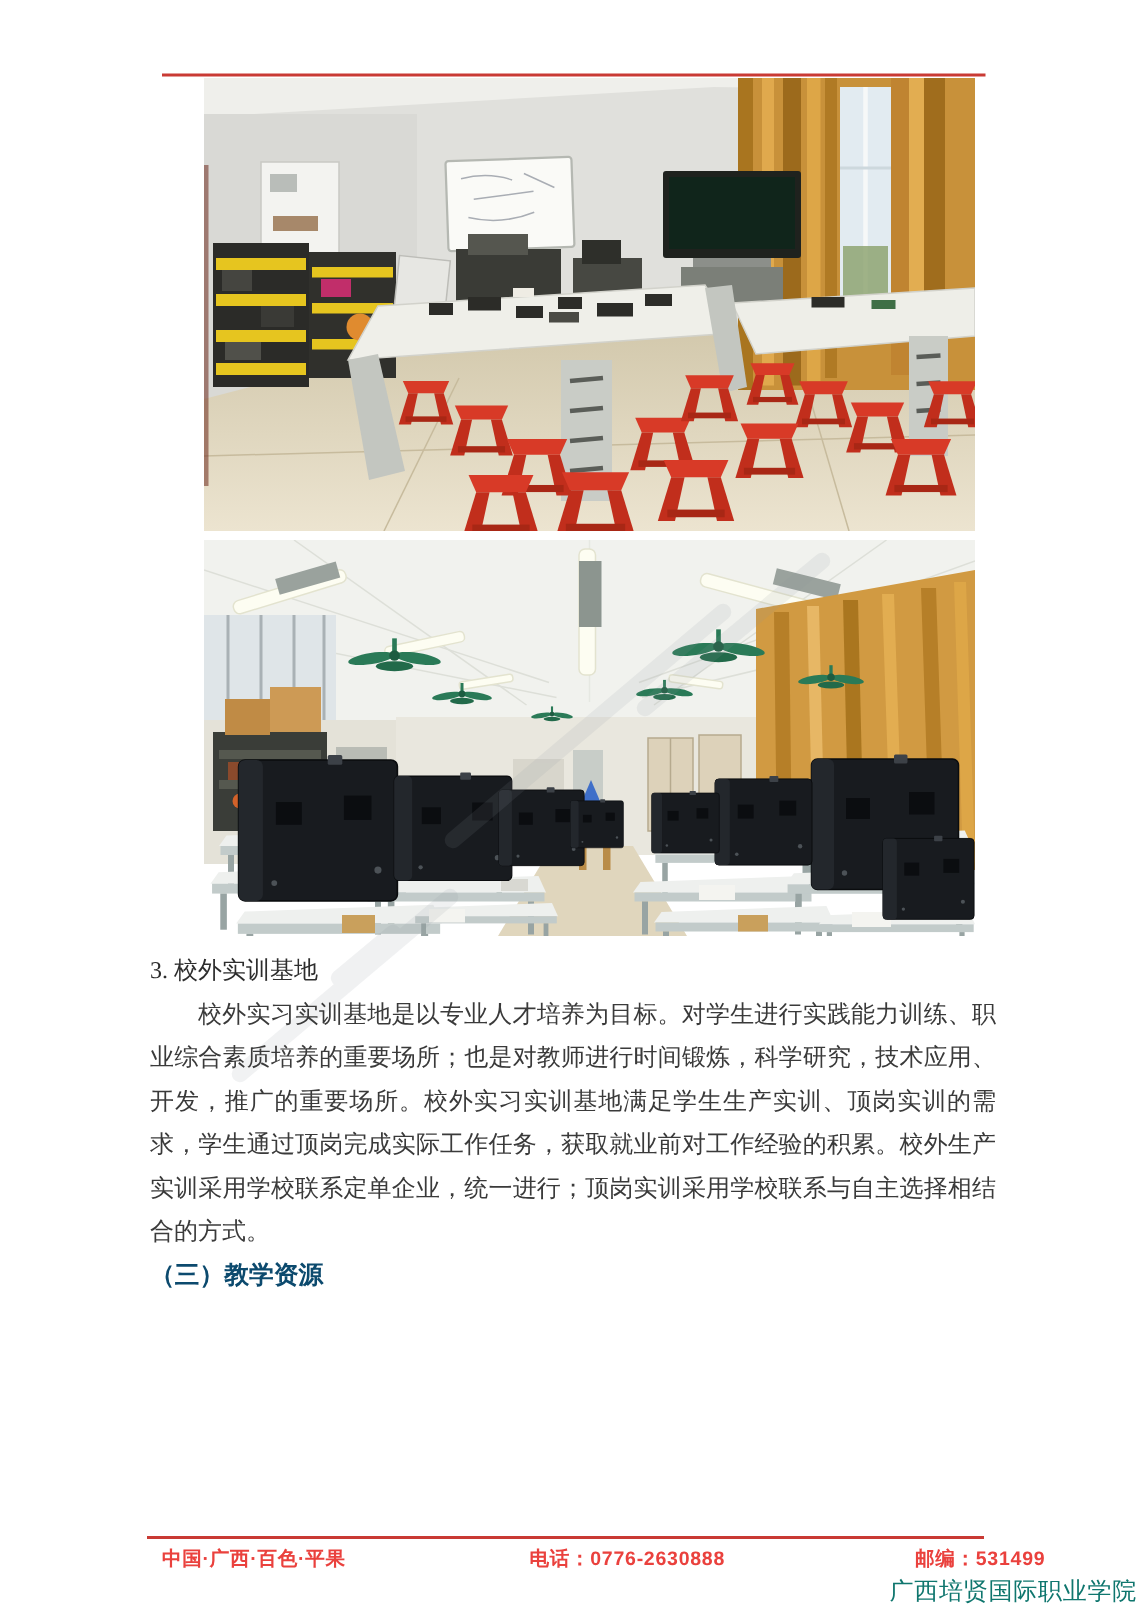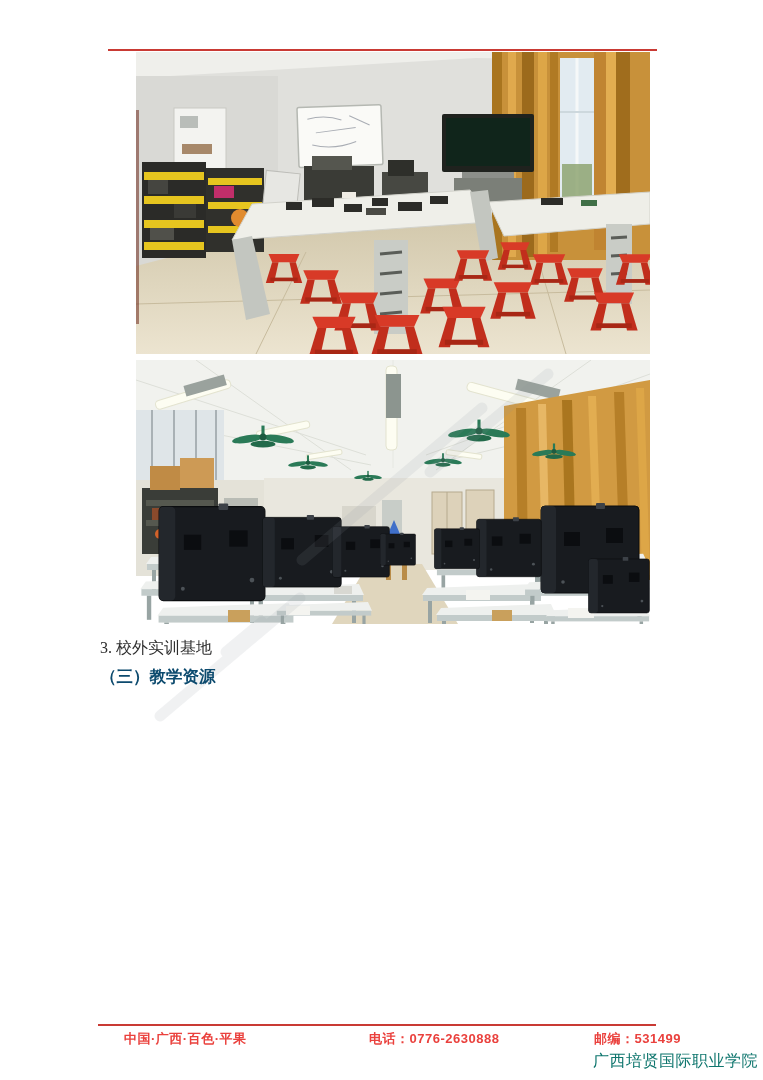--- a/index.html
+++ b/index.html
@@ -20,25 +20,25 @@
   .content p { margin:0; }
   .h-num { margin-left:13px; color:#2d2d2d; }
   .para { text-indent:32px; }
   .h-sec {
     margin-left:13px; font-weight:700; color:#0c4a6e; font-size:16.5px;
     font-family:"Liberation Sans","DejaVu Sans",sans-serif;
   }
   .footer-rule { position:absolute; left:98px; top:1024px; width:558px; height:2px; background:#c93a34; }
   .f-item {
     position:absolute; top:1030px; font-family:"Liberation Sans","DejaVu Sans",sans-serif;
-    font-size:13px; font-weight:700; color:#ea413d; letter-spacing:0.5px;margin-left:16px;
+    font-size:13px; font-weight:700; color:#ea413d; letter-spacing:0.5px;
   }
   .f-loc { left:108px; }
   .f-phone { left:353px; }
-  .f-postal { left:578px; }
+  .f-postal { left:610px; }
   .college {
     position:absolute; top:1051px; right:5px; font-size:16px; color:#0f766e;
     font-family:"Liberation Sans","DejaVu Sans",sans-serif; letter-spacing:0.5px;
   }
 </style>
 </head>
 <body>
 
 <div class="page">
 
@@ -316,20 +316,21 @@
     <g stroke="#8d949e" stroke-width="11" stroke-linecap="round" opacity="0.12" fill="none">
       <line x1="302" y1="560" x2="482" y2="408"></line>
       <line x1="160" y1="716" x2="300" y2="598"></line>
       <line x1="430" y1="472" x2="548" y2="374"></line>
       <line x1="226" y1="652" x2="262" y2="622"></line>
     </g>
   </svg>
 
   <div class="content">
     <p class="h-num">3. 校外实训基地</p>
+    <p class="para">校外实习实训基地是以专业人才培养为目标。对学生进行实践能力训练、职业综合素质培养的重要场所；也是对教师进行时间锻炼，科学研究，技术应用、开发，推广的重要场所。校外实习实训基地满足学生生产实训、顶岗实训的需求，学生通过顶岗完成实际工作任务，获取就业前对工作经验的积累。校外生产实训采用学校联系定单企业，统一进行；顶岗实训采用学校联系与自主选择相结合的方式。</p>
     <p class="h-sec">（三）教学资源</p>
   </div>
 
   <div class="footer-rule"></div>
   <span class="f-item f-loc">中国·广西·百色·平果</span>
   <span class="f-item f-phone">电话：0776-2630888</span>
   <span class="f-item f-postal">邮编：531499</span>
   <div class="college">广西培贤国际职业学院</div>
 
 </div>

